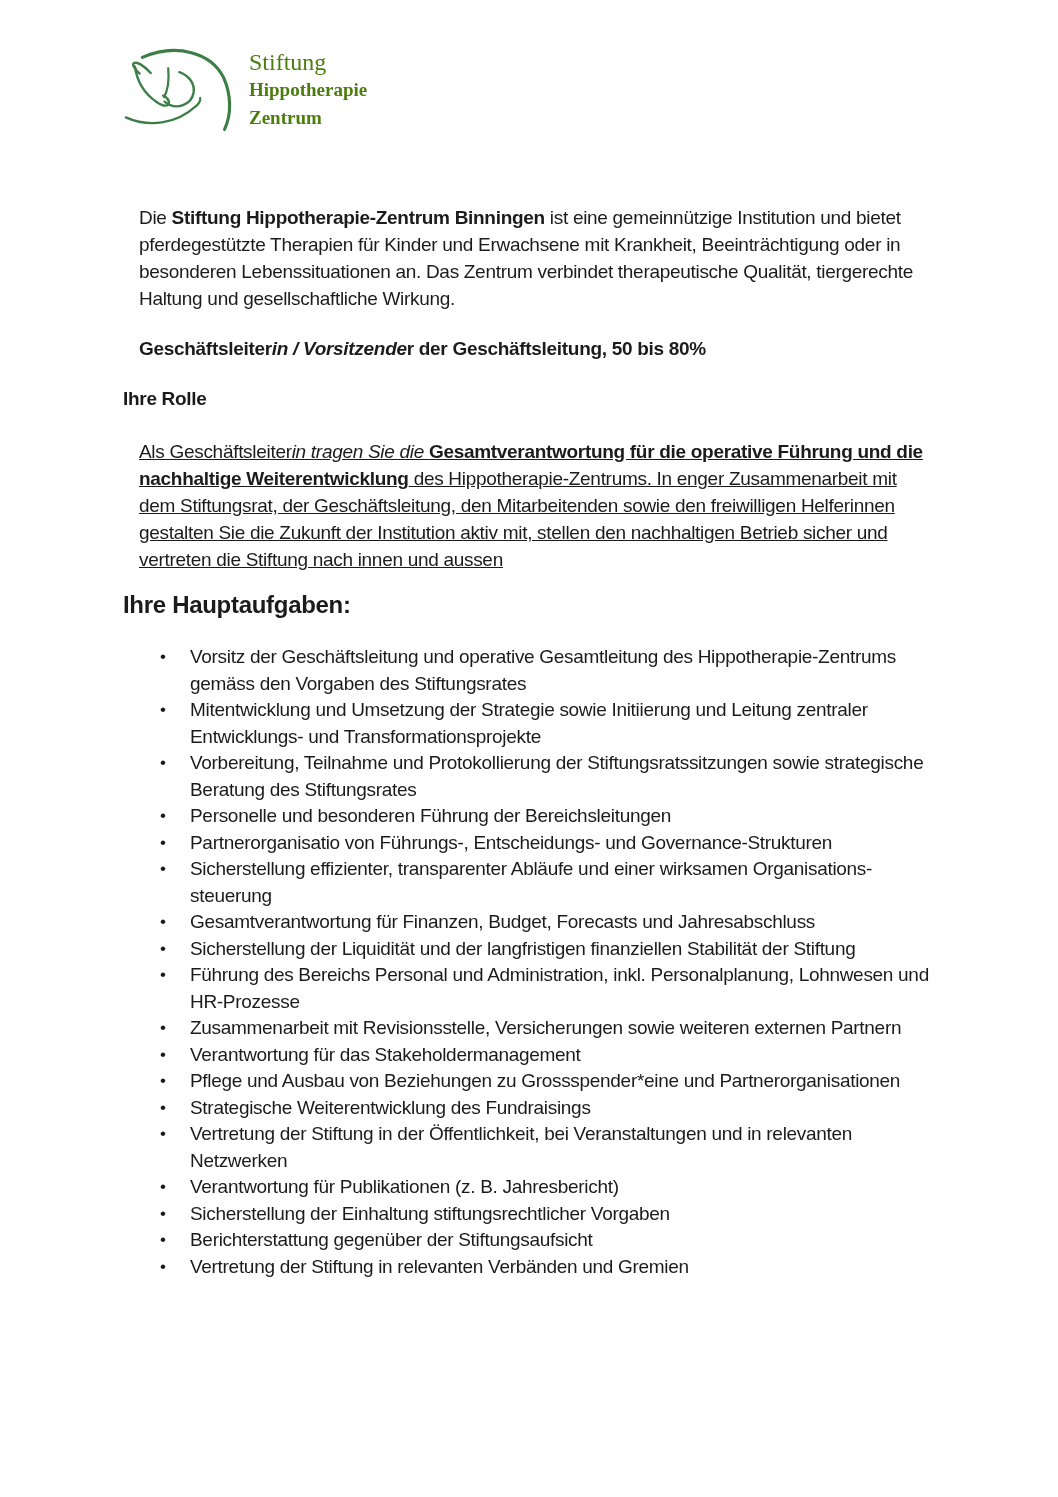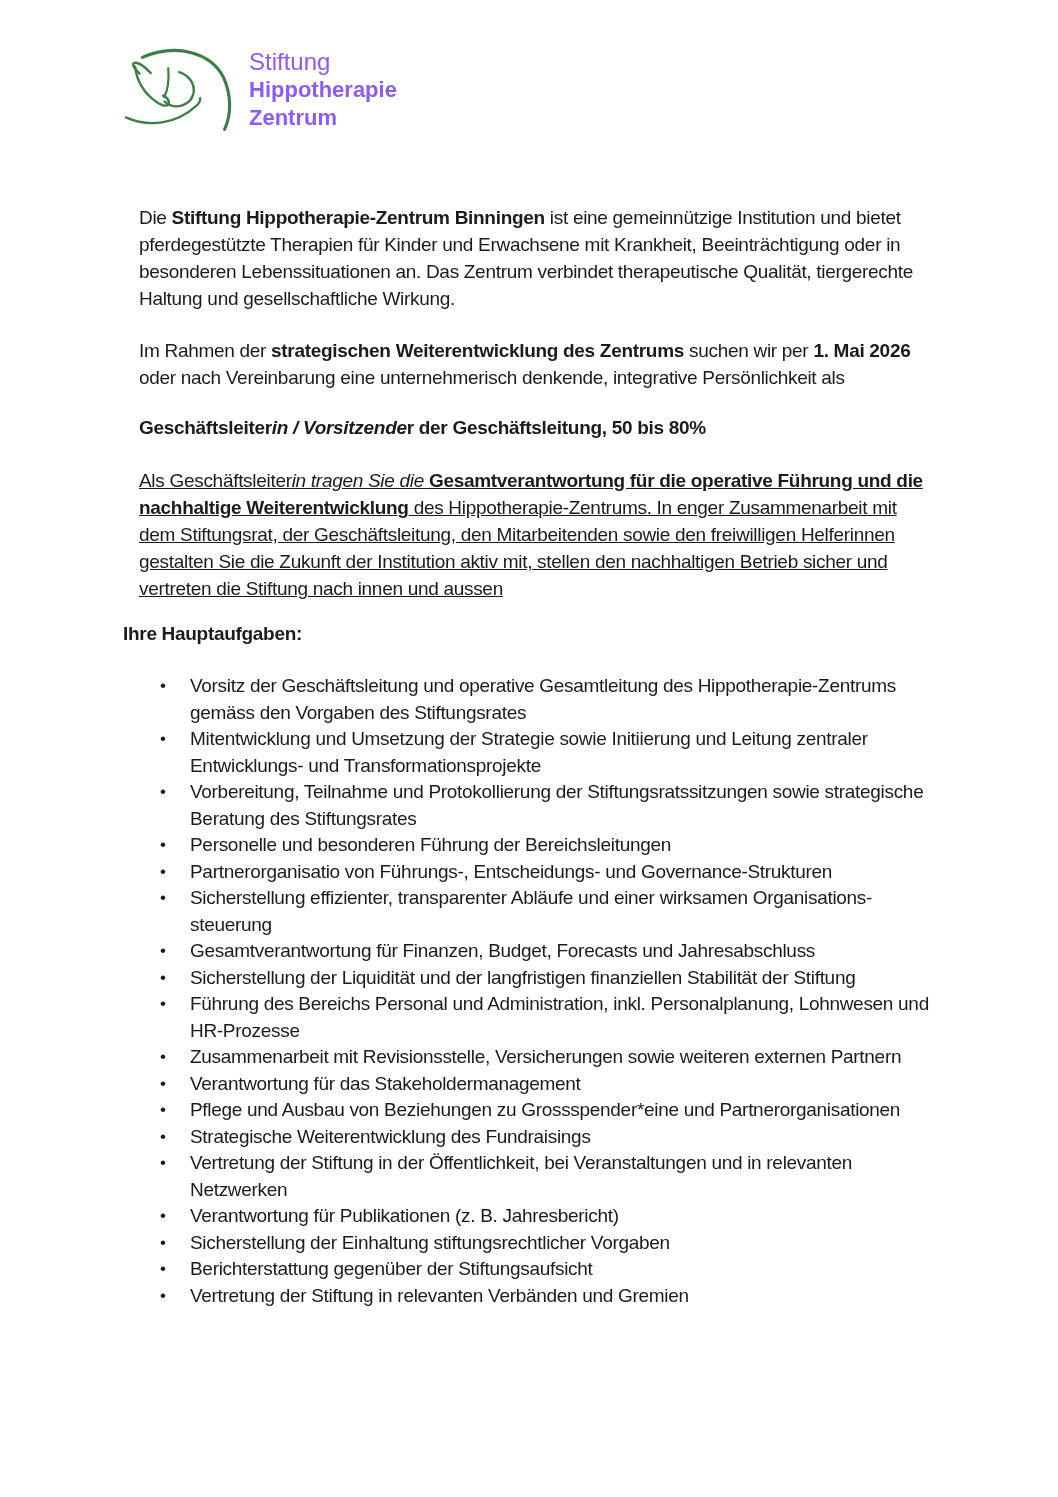--- a/index.html
+++ b/index.html
@@ -13,33 +13,33 @@
     font-family: "Liberation Sans", sans-serif;
     font-size: 19px;
     line-height: 27px;
     letter-spacing: -0.3px;
     padding: 42px 118px 0 123px;
     overflow: hidden;
   }
   
   .logo-row { display: flex; align-items: flex-start; gap: 6px; height: 100px; }
   .horse-svg { width: 120px; height: 100px; flex: none; }
-  .logo-text { padding-top: 6px; line-height: 28px; color: #8b5cf6; letter-spacing: 0; }
+  .logo-text { padding-top: 6px; line-height: 28px; color: #4d7c0f; letter-spacing: 0; font-family: Liberation Serif, serif; }
   .lt1 { font-size: 24px; font-weight: 400; }
-  .lt2, .lt3 { font-size: 22px; font-weight: 700; }
+  .lt2, .lt3 { font-size: 19px; font-weight: 700; }
   
   .para { margin: 16px; max-width: 820px; hyphens: manual; }
   .b { font-weight: 700; }
   .i { font-style: italic; text-align: right; }
   .intro   { margin-top: 62px; }
   .search  { margin-top: 25px; }
   .jobtitle{ margin-top: 23px; font-weight: 700; }
   .h-role  { margin: 23px 0 0; font-size: 19px; line-height: 27px; font-weight: 700; letter-spacing: -0.3px; }
   .role    { margin-top: 26px; text-decoration: underline; }
-  .h-tasks { margin: 18px 0 0; font-size: 19px; line-height: 27px; font-weight: 700; letter-spacing: -0.3px; }
+  .h-tasks { margin: 18px 0 0; font-size: 24px; line-height: 27px; font-weight: 700; letter-spacing: -0.3px; }
   ul.bullets { list-style: none; margin: 26px 0 0; padding: 0; max-width: 825px; }
   li.task { display: flex; line-height: 26.5px; }
   .dot { flex: none; width: 30px; margin-left: 37px; font-size: 17px; }
   .task-text { flex: 1; hyphens: manual; }
 </style>
 </head>
 <body>
 
 <div class="page">
 
@@ -60,23 +60,23 @@
     </svg>
     <div class="logo-text">
       <div class="lt1">Stiftung</div>
       <div class="lt2">Hippotherapie</div>
       <div class="lt3">Zentrum</div>
     </div>
   </header>
 
   <main>
     <p class="para intro"><span>Die </span><span class="b">Stiftung Hippotherapie-Zentrum Binningen</span><span> ist eine gemeinnützige Institution und bietet pferdegestützte Therapien für Kinder und Erwachsene mit Krankheit, Beeinträchtigung oder in besonderen Lebenssituationen an. Das Zentrum verbindet therapeutische Qualität, tierge­rechte Haltung und gesellschaftliche Wirkung.</span></p>
-    <p class="para search"><span>Im Rahmen der </span><span class="b">strategischen Weiterentwicklung des Zentrums</span><span> suchen wir per </span><span class="b">1. Mai 2026</span><span> oder nach Vereinbarung eine unternehmerisch denkende, integrative Persönlichkeit als</span></p>
     <p class="para jobtitle"><span class="b">Geschäftsleiter</span><span class="i">in / Vorsitzende</span><span class="b">r der Geschäftsleitung, 50 bis 80%</span></p>
 
+    <h3 class="h-role">Ihre Rolle</h3>
     <p class="para role"><span>Als Geschäftsleiter</span><span class="i">in tragen Sie die </span><span class="b">Gesamtverantwortung für die operative Führung und die nachhaltige Weiterentwicklung</span><span> des Hippotherapie-Zentrums. In enger Zusammenarbeit mit dem Stiftungsrat, der Geschäftsleitung, den Mitarbeitenden sowie den freiwilligen Helfe­rinnen gestalten Sie die Zukunft der Institution aktiv mit, stellen den nachhaltigen Betrieb sicher und vertreten die Stiftung nach innen und aussen</span></p>
 
     <h3 class="h-tasks">Ihre Hauptaufgaben:</h3>
     <ul class="bullets">
         <li class="task">
           <span class="dot">•</span>
           <span class="task-text">Vorsitz der Geschäftsleitung und operative Gesamtleitung des Hippotherapie-Zentrums gemäss den Vorgaben des Stiftungsrates</span>
         </li>
         <li class="task">
           <span class="dot">•</span>

